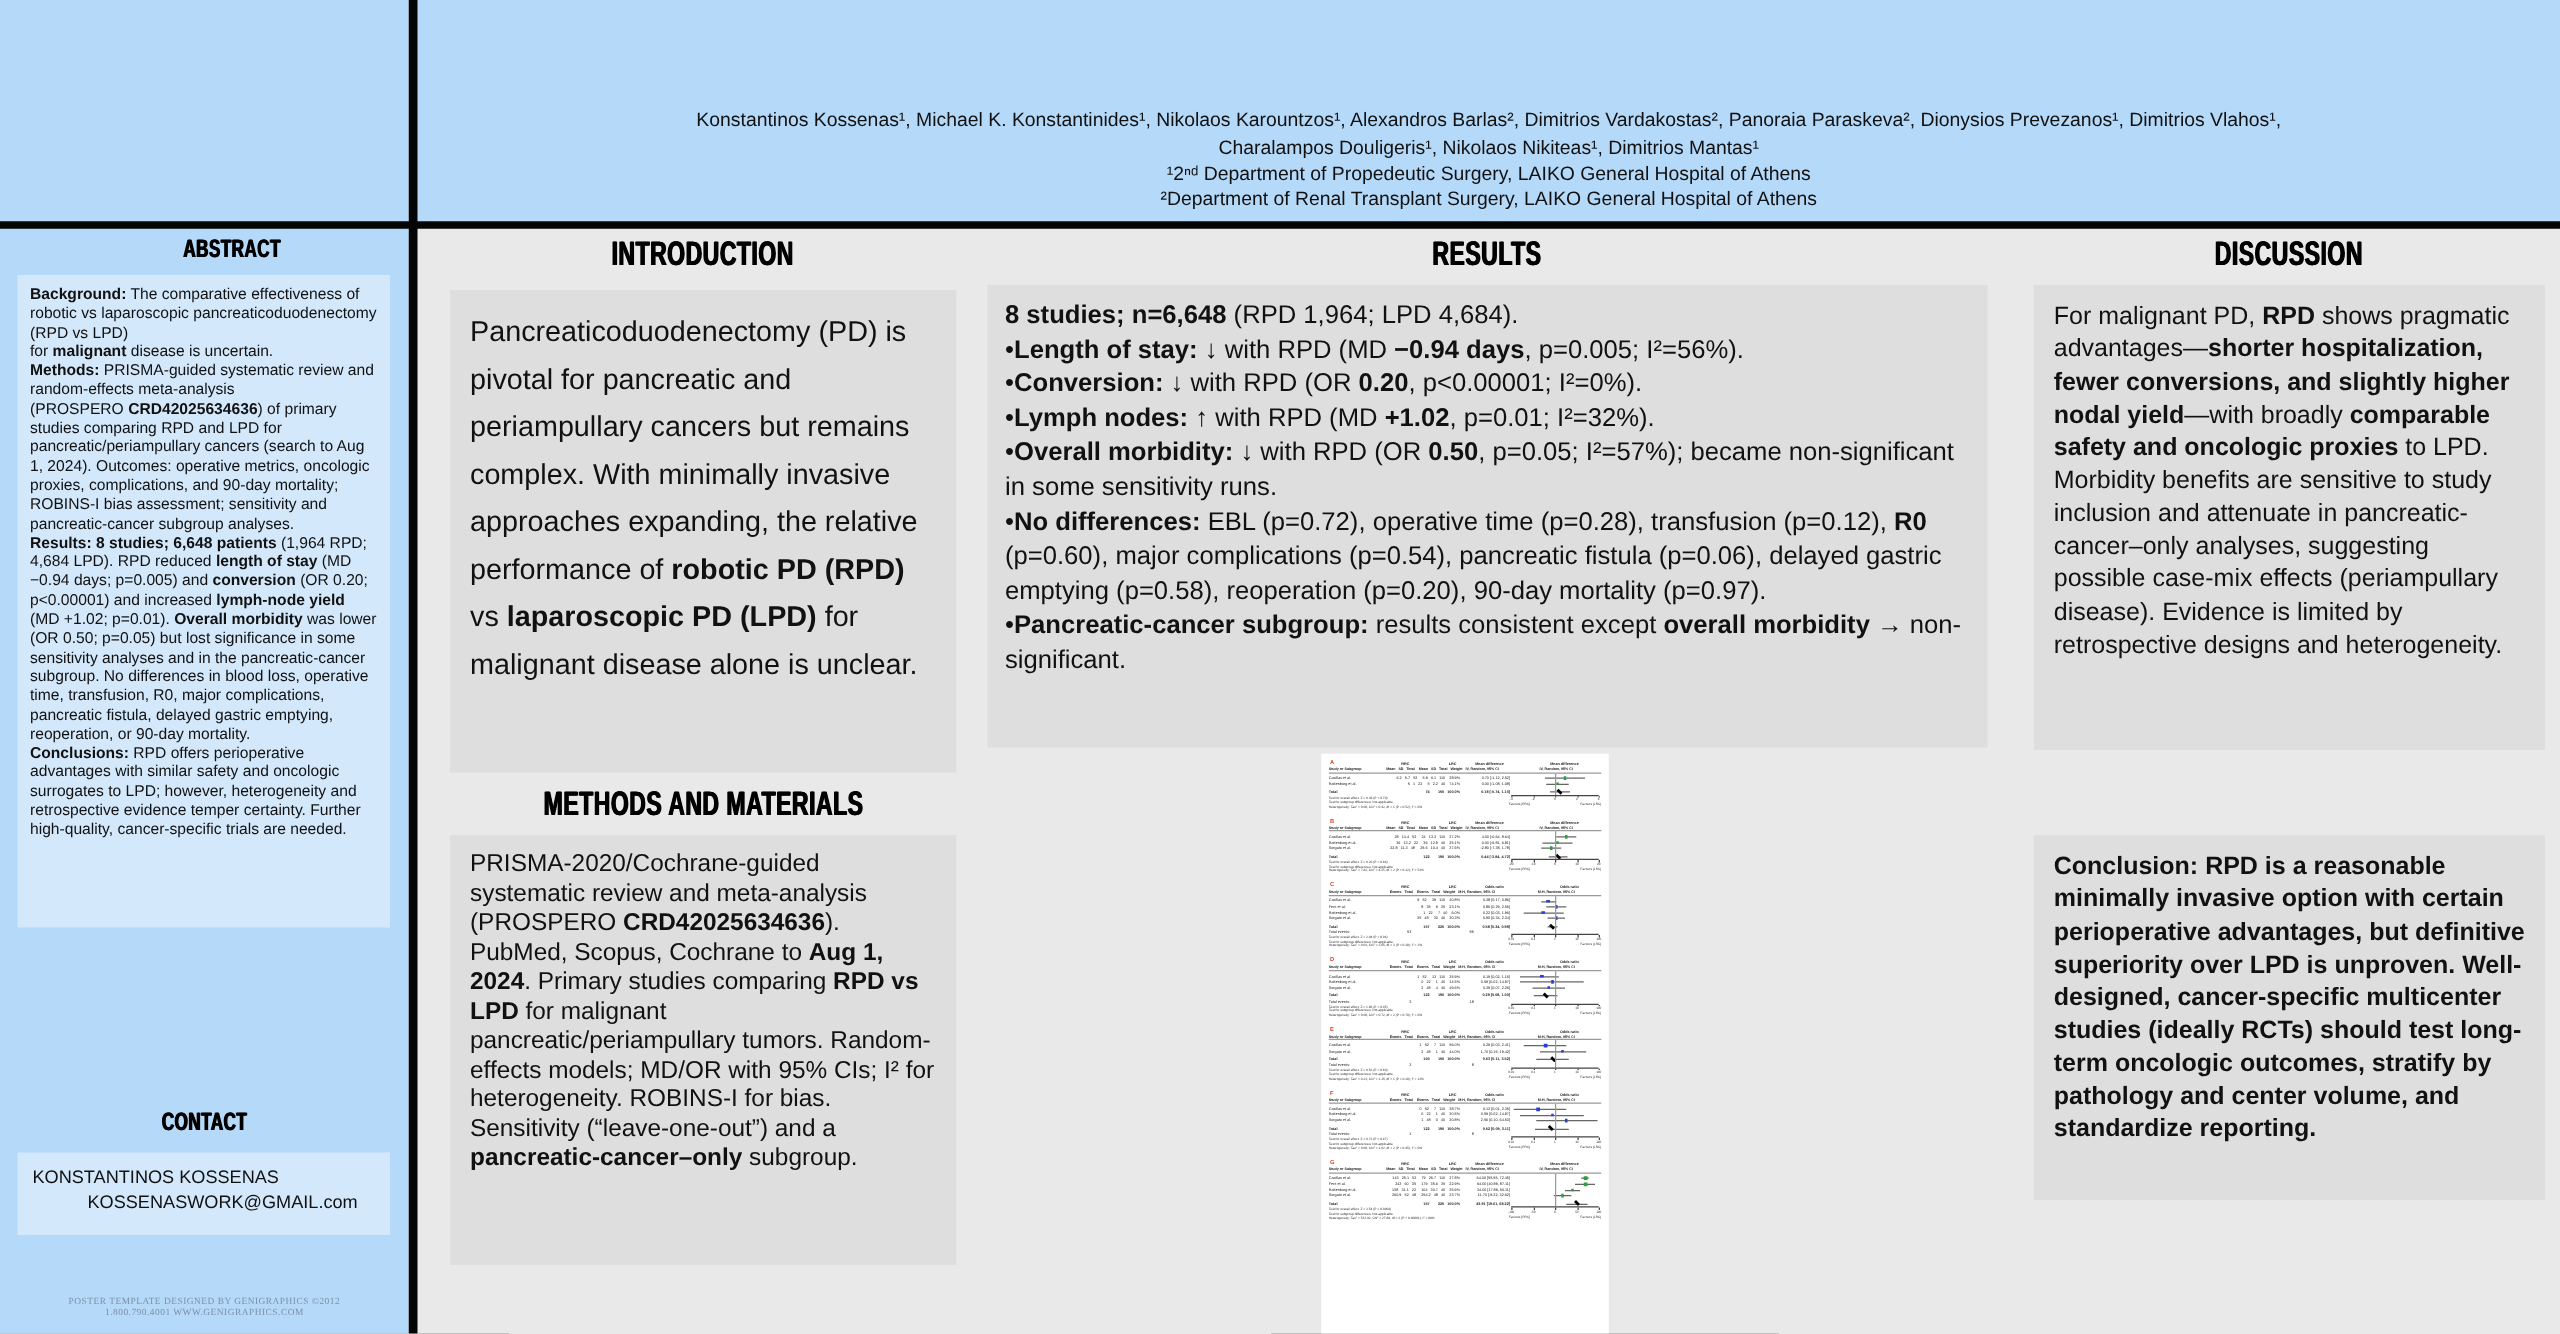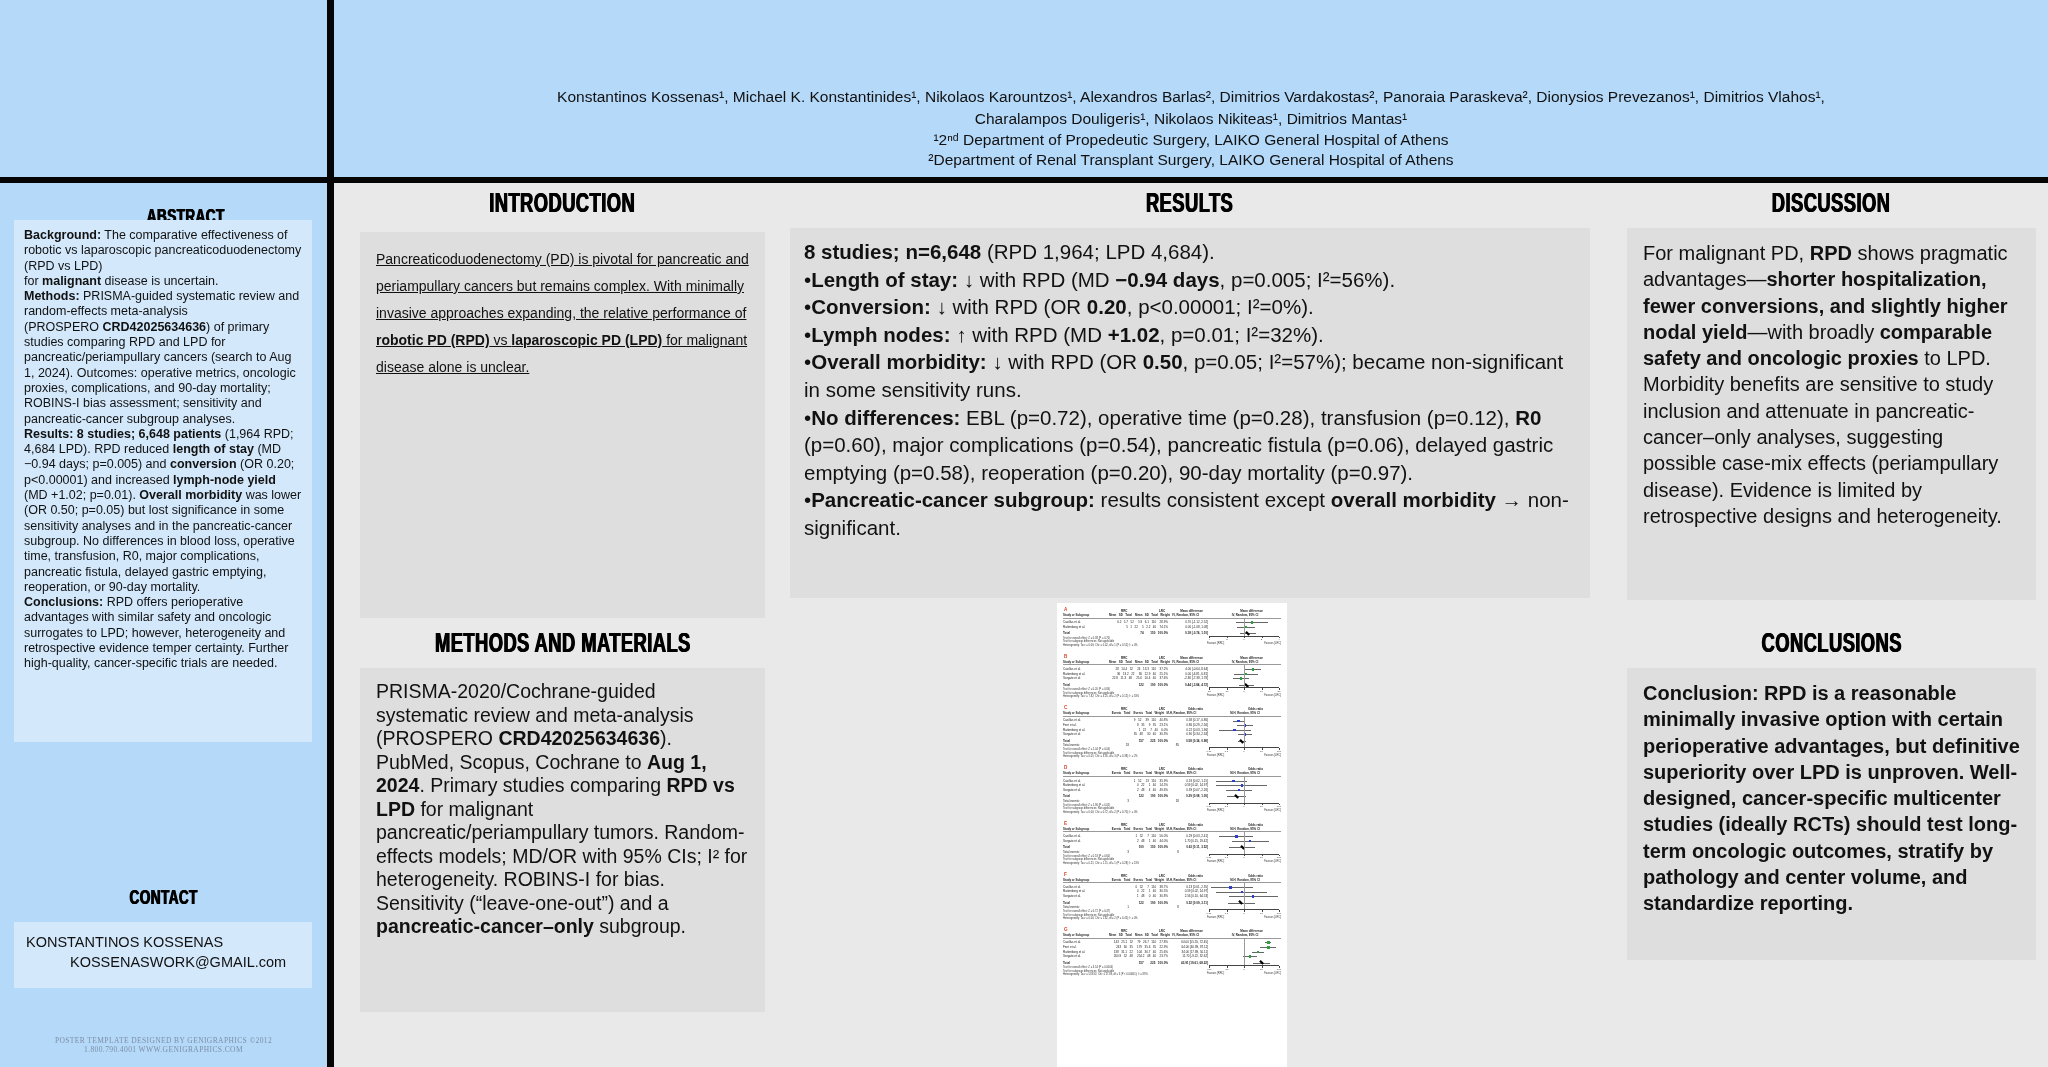--- a/index.html
+++ b/index.html
@@ -65,21 +65,21 @@
   .fp-fav{display:flex;justify-content:space-between;font-size:2.6px;color:#333;margin-top:0.5px;}
   .rich{white-space:normal;}
 </style>
 </head>
 <body>
 
 <div class="poster">
 
   <div class="leftcol">
 
-    <div class="hd" style="left:0;top:190px;width:371px;font-size:17px;margin-top:17px;"><span>ABSTRACT</span></div>
+    <div class="hd" style="left:0;top:190px;width:371px;font-size:17px;"><span>ABSTRACT</span></div>
     <div class="bluebox" style="left:14px;top:220px;width:298px;height:522px;padding:8px 10px;">
       <div class="rich" style="font-size:12.5px;line-height:15.3px;color:#111;"><b>Background:</b> The comparative effectiveness of robotic vs laparoscopic pancreaticoduodenectomy (RPD vs LPD)<br>for <b>malignant</b> disease is uncertain.<br><b>Methods:</b> PRISMA-guided systematic review and random-effects meta-analysis<br>(PROSPERO <b>CRD42025634636</b>) of primary studies comparing RPD and LPD for pancreatic/periampullary cancers (search to Aug 1, 2024). Outcomes: operative metrics, oncologic proxies, complications, and 90-day mortality; ROBINS-I bias assessment; sensitivity and pancreatic-cancer subgroup analyses.<br><b>Results: 8 studies; 6,648 patients</b> (1,964 RPD; 4,684 LPD). RPD reduced <b>length of stay</b> (MD −0.94 days; p=0.005) and <b>conversion</b> (OR 0.20; p&lt;0.00001) and increased <b>lymph-node yield</b> (MD +1.02; p=0.01). <b>Overall morbidity</b> was lower (OR 0.50; p=0.05) but lost significance in some sensitivity analyses and in the pancreatic-cancer subgroup. No differences in blood loss, operative time, transfusion, R0, major complications, pancreatic fistula, delayed gastric emptying, reoperation, or 90-day mortality.<br><b>Conclusions:</b> RPD offers perioperative advantages with similar safety and oncologic surrogates to LPD; however, heterogeneity and retrospective evidence temper certainty. Further high-quality, cancer-specific trials are needed.</div>
     </div>
 
     <div class="hd" style="left:0;top:888px;width:327px;font-size:17px;"><span>CONTACT</span></div>
     <div class="bluebox" style="left:14px;top:922px;width:298px;height:66px;padding:10px 12px;">
       <div style="font-size:14.5px;line-height:20px;">KONSTANTINOS KOSSENAS</div>
       <div style="font-size:14.5px;line-height:20px;margin-left:44px;">KOSSENASWORK@GMAIL.com</div>
     </div>
 
@@ -94,21 +94,21 @@
     <div class="authors" style="top:110px;">Charalampos Douligeris¹, Nikolaos Nikiteas¹, Dimitrios Mantas¹</div>
     <div class="authors" style="top:131px;">¹2ⁿᵈ Department of Propedeutic Surgery, LAIKO General Hospital of Athens</div>
     <div class="authors" style="top:151px;">²Department of Renal Transplant Surgery, LAIKO General Hospital of Athens</div>
   </div>
 
   <div class="vline"></div>
   <div class="hline"></div>
 
   <div class="hd" style="left:360px;top:190px;width:405px;font-size:23px;text-align:center;"><span>INTRODUCTION</span></div>
   <div class="box" style="left:360px;top:232px;width:405px;height:386px;padding:14px 16px;">
-    <div class="rich" style="font-size:14px;line-height:27px;text-decoration:underline;">Pancreaticoduodenectomy (PD) is pivotal for pancreatic and periampullary cancers but remains complex. With minimally invasive approaches expanding, the relative performance of <b>robotic PD (RPD)</b> vs <b>laparoscopic PD (LPD)</b> for malignant disease alone is unclear.</div>
+    <div class="rich" style="font-size:23px;line-height:38px;">Pancreaticoduodenectomy (PD) is pivotal for pancreatic and periampullary cancers but remains complex. With minimally invasive approaches expanding, the relative performance of <b>robotic PD (RPD)</b> vs <b>laparoscopic PD (LPD)</b> for malignant disease alone is unclear.</div>
   </div>
 
   <div class="hd" style="left:360px;top:630px;width:405px;font-size:23px;"><span>METHODS AND MATERIALS</span></div>
   <div class="box" style="left:360px;top:668px;width:405px;height:344px;padding:12px 16px;">
     <div class="rich" style="font-size:19.5px;line-height:23.5px;">PRISMA-2020/Cochrane-guided systematic review and meta-analysis (PROSPERO <b>CRD42025634636</b>). PubMed, Scopus, Cochrane to <b>Aug 1, 2024</b>. Primary studies comparing <b>RPD vs LPD</b> for malignant pancreatic/periampullary tumors. Random-effects models; MD/OR with 95% CIs; I² for heterogeneity. ROBINS-I for bias. Sensitivity (“leave-one-out”) and a <b>pancreatic-cancer–only</b> subgroup.</div>
   </div>
 
   <div class="hd" style="left:790px;top:190px;width:800px;font-size:23px;"><span>RESULTS</span></div>
   <div class="box" style="left:790px;top:228px;width:800px;height:370px;padding:10px 14px;">
     <div class="rich" style="font-size:20.5px;line-height:27.6px;"><b>8 studies; n=6,648</b> (RPD 1,964; LPD 4,684).<br>•<b>Length of stay:</b> ↓ with RPD (MD <b>−0.94 days</b>, p=0.005; I²=56%).<br>•<b>Conversion:</b> ↓ with RPD (OR <b>0.20</b>, p&lt;0.00001; I²=0%).<br>•<b>Lymph nodes:</b> ↑ with RPD (MD <b>+1.02</b>, p=0.01; I²=32%).<br>•<b>Overall morbidity:</b> ↓ with RPD (OR <b>0.50</b>, p=0.05; I²=57%); became non-significant in some sensitivity runs.<br>•<b>No differences:</b> EBL (p=0.72), operative time (p=0.28), transfusion (p=0.12), <b>R0</b> (p=0.60), major complications (p=0.54), pancreatic fistula (p=0.06), delayed gastric emptying (p=0.58), reoperation (p=0.20), 90-day mortality (p=0.97).<br>•<b>Pancreatic-cancer subgroup:</b> results consistent except <b>overall morbidity</b> → non-significant.</div>
@@ -688,18 +688,17 @@
           </div>
         </div>
       </div>
     </div>
 
   <div class="hd" style="left:1627px;top:190px;width:409px;font-size:23px;"><span>DISCUSSION</span></div>
   <div class="box" style="left:1627px;top:228px;width:409px;height:372px;padding:12px 16px;">
     <div class="rich" style="font-size:20px;line-height:26.3px;">For malignant PD, <b>RPD</b> shows pragmatic advantages—<b>shorter hospitalization, fewer conversions, and slightly higher nodal yield</b>—with broadly <b>comparable safety and oncologic proxies</b> to LPD. Morbidity benefits are sensitive to study inclusion and attenuate in pancreatic-cancer–only analyses, suggesting possible case-mix effects (periampullary disease). Evidence is limited by retrospective designs and heterogeneity.</div>
   </div>
 
-  <div class="hd" style="left:1627px;top:630px;width:409px;font-size:23px;"><span>CONCLUSIONS</span></div>
   <div class="box" style="left:1627px;top:668px;width:409px;height:292px;padding:12px 16px;">
     <div class="rich" style="font-size:20px;line-height:26.3px;font-weight:bold;"><b>Conclusion:</b> RPD is a reasonable minimally invasive option with certain perioperative advantages, but definitive superiority over LPD is unproven. Well-designed, cancer-specific multicenter studies (ideally RCTs) should test long-term oncologic outcomes, stratify by pathology and center volume, and standardize reporting.</div>
   </div>
 
 </div>
 
 </body></html>

